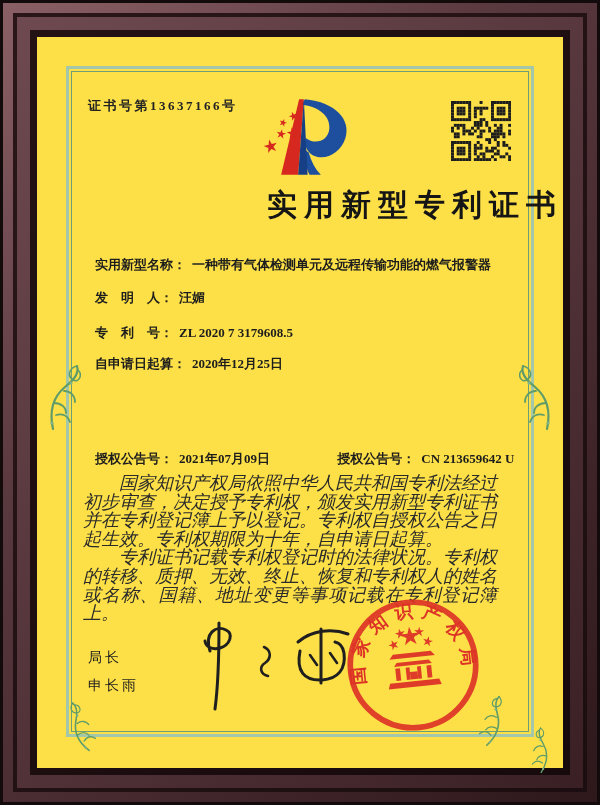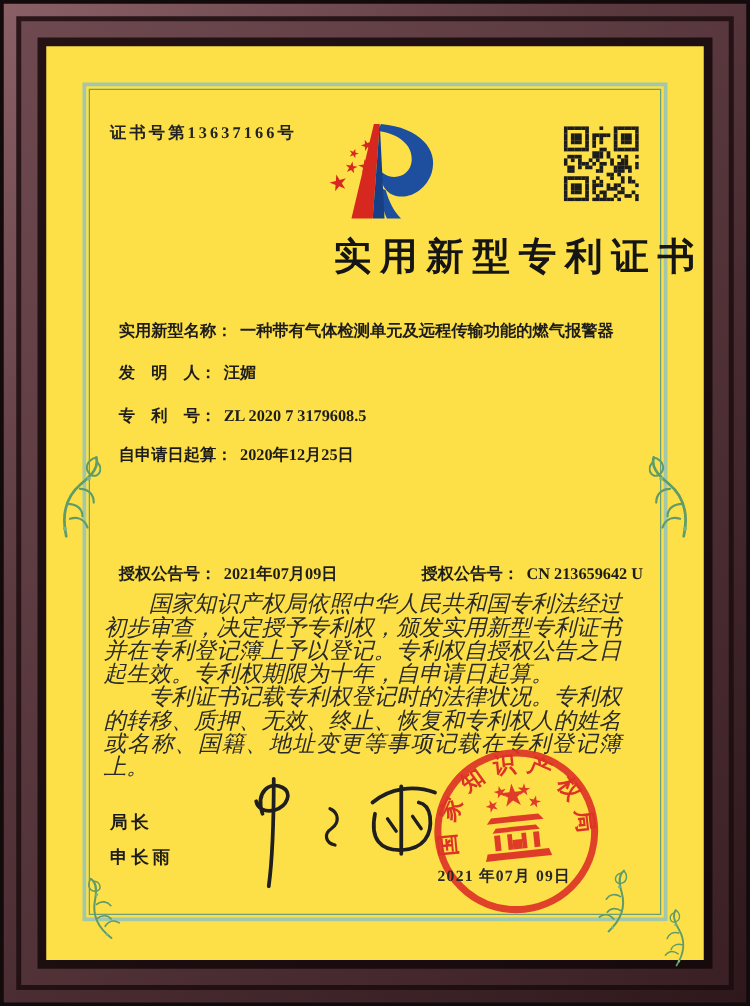--- a/index.html
+++ b/index.html
@@ -33,21 +33,21 @@
   .grant-pair{display:inline-block;}
   .grant-pair.second{margin-left:64px;}
 
   
   .notice{position:absolute;left:46px;top:437px;width:414px;color:#2a2a2a;
           font-size:18px;line-height:18.6px;font-style:italic;}
   .notice p{margin:0;text-indent:2em;text-align:justify;}
 
   
   .director{position:absolute;left:51px;top:606px;font-family:"Liberation Sans","DejaVu Sans",sans-serif;
-            font-weight:700;font-size:14px;letter-spacing:3px;color:#1c1c1c;line-height:28px;}
+            font-weight:400;font-size:14px;letter-spacing:3px;color:#1c1c1c;line-height:28px;}
   .sig{position:absolute;left:135px;top:580px;width:210px;height:110px;}
   .seal{position:absolute;left:300px;top:552px;width:152px;height:152px;transform:rotate(-6deg);}
   .seal-date{position:absolute;left:313px;top:656px;width:140px;font-size:12.5px;font-weight:700;
              letter-spacing:1px;color:#272727;z-index:5;}
 
   
   .orn{position:absolute;pointer-events:none;}
   .orn-mid-left{left:8px;top:326px;width:36px;height:70px;}
   .orn-mid-right{right:8px;top:326px;width:36px;height:70px;transform:scaleX(-1);}
   .orn-bottom-left{left:22px;bottom:14px;width:42px;height:52px;transform:rotate(-40deg);}
@@ -400,15 +400,14 @@
       <path d="M60,80 L100,80 L97,76 L63,76 Z"></path>
       <rect x="61" y="82" width="5" height="13"></rect>
       <rect x="72" y="82" width="4" height="13"></rect>
       <rect x="84" y="82" width="4" height="13"></rect>
       <rect x="94" y="82" width="5" height="13"></rect>
       <rect x="76" y="87" width="8" height="8"></rect>
       <path d="M54,97 L106,97 L108,103 L52,103 Z"></path>
     </g>
   </svg>
 
-  <div class="seal-date">2021 年07月 09日</div>
 
 </div>
 
 </body></html>

